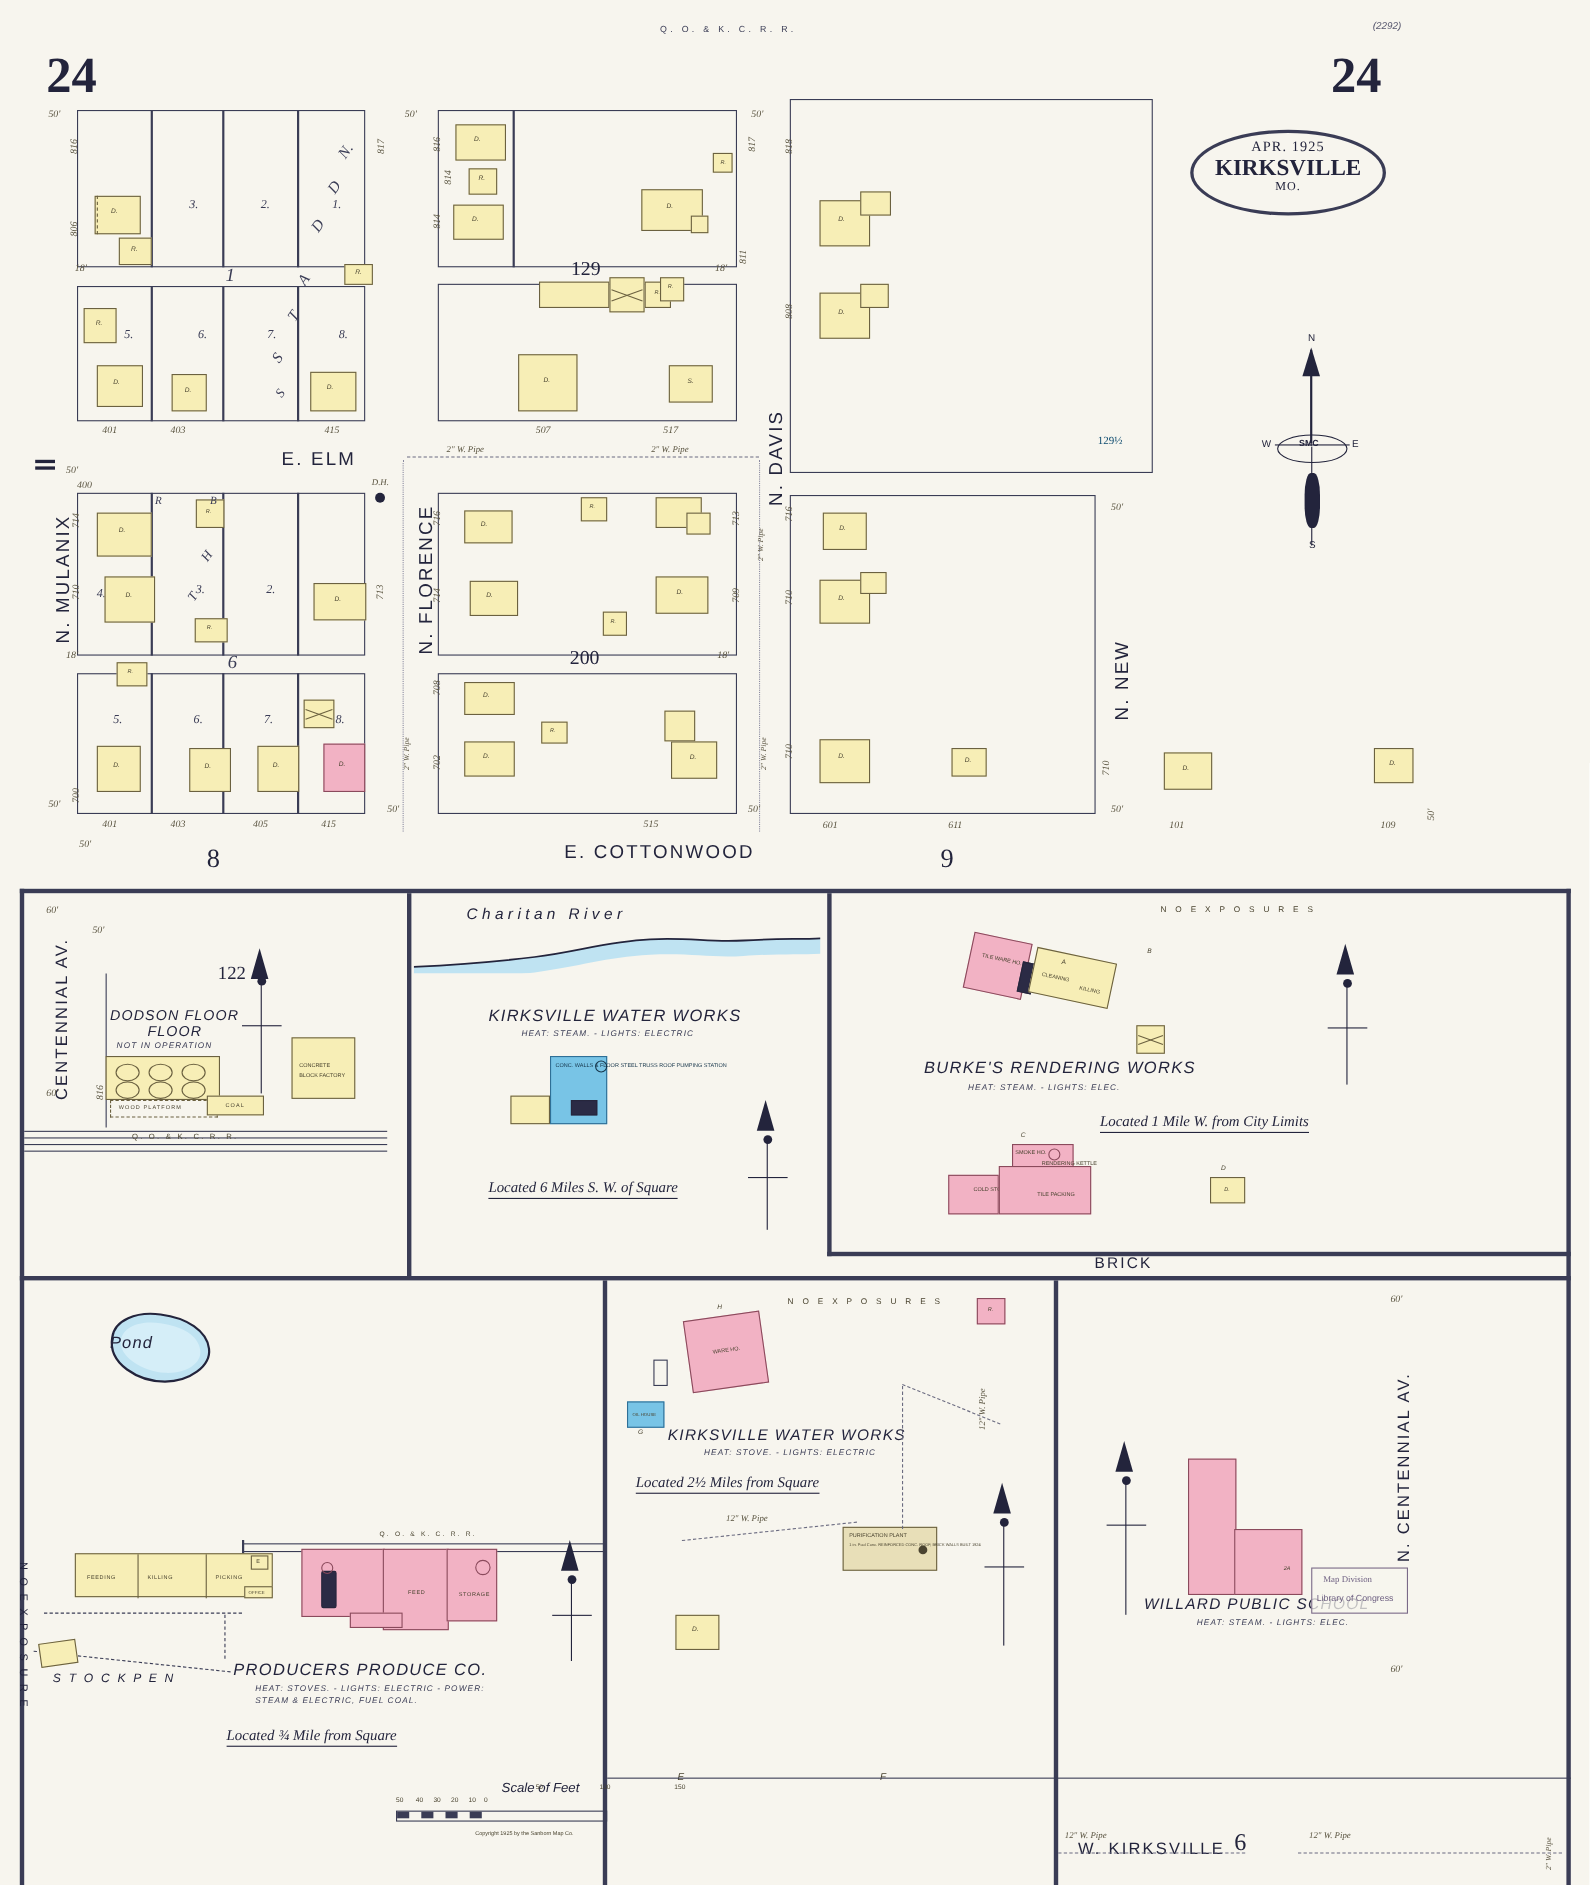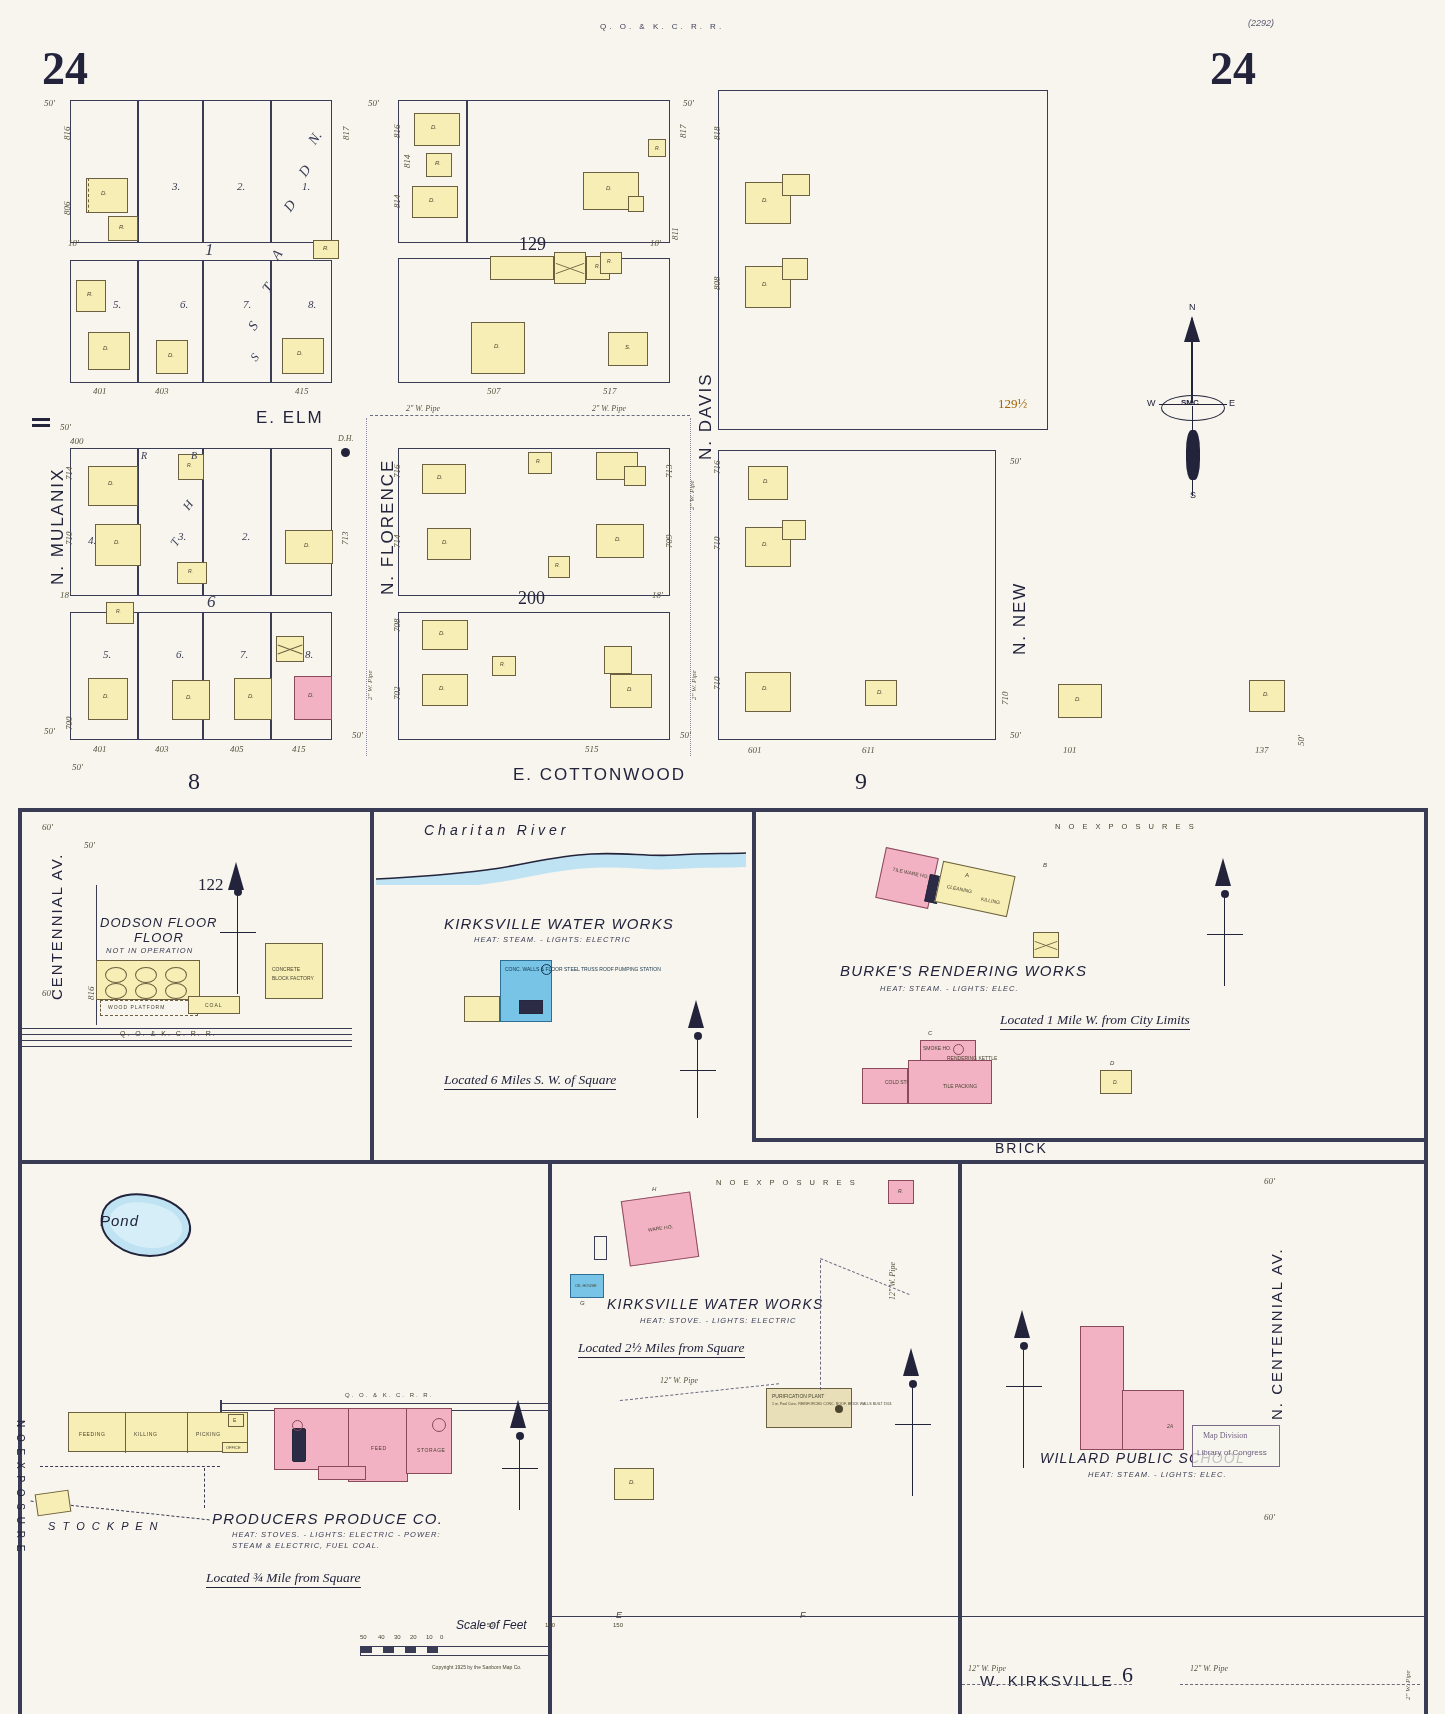--- a/index.html
+++ b/index.html
@@ -40,20 +40,25 @@
 <body>
 
 <div id="page">
 
   <div class="abs hdr" style="left:600px;top:22px;">Q.  O.  &amp;  K. C. R. R.</div>
   <div class="abs" style="left:1248px;top:18px;font-size:9px;font-style:italic;color:#5a5a70;">(2292)</div>
 
   <div class="abs pagenum" style="left:42px;top:42px;">24</div>
   <div class="abs pagenum" style="left:1210px;top:42px;">24</div>
 
+  <div class="abs oval" style="left:1082px;top:118px;width:172px;height:72px;">
+    <div style="font-family:'Liberation Serif',serif;font-size:13px;letter-spacing:1px;margin-top:4px;color:#23243c;">APR. 1925</div>
+    <div style="font-family:'Liberation Serif',serif;font-size:21px;font-weight:bold;letter-spacing:0px;color:#23243c;line-height:23px;">KIRKSVILLE</div>
+    <div style="font-family:'Liberation Serif',serif;font-size:11px;letter-spacing:1px;color:#23243c;">MO.</div>
+  </div>
 
   <div class="abs" style="left:1145px;top:310px;width:100px;height:200px;">
     <div class="abs" style="left:46px;top:8px;width:2px;height:85px;background:#23243c;"></div>
     <div class="abs" style="left:39px;top:6px;width:0;height:0;border-left:8px solid transparent;border-right:8px solid transparent;border-bottom:26px solid #23243c;"></div>
     <div class="abs" style="left:47px;top:96px;width:1px;height:90px;background:#23243c;"></div>
     <div class="abs" style="left:41px;top:120px;width:14px;height:50px;background:#23243c;border-radius:40%;"></div>
     <div class="abs" style="left:16px;top:85px;width:62px;height:24px;border:1.5px solid #23243c;border-radius:50%;"></div>
     <div class="abs" style="left:36px;top:88px;font-size:8px;font-weight:bold;color:#23243c;">SMC</div>
     <div class="abs" style="left:44px;top:-8px;font-size:9px;color:#23243c;">N</div>
     <div class="abs" style="left:45px;top:180px;font-size:9px;color:#23243c;">S</div>
@@ -189,21 +194,21 @@
 
   <div class="abs bld" style="left:745px;top:182px;width:46px;height:42px;">
     <div class="tiny abs" style="left:16px;top:14px;font-style:italic;">D.</div>
   </div>
   <div class="abs bld" style="left:782px;top:174px;width:28px;height:22px;"></div>
   <div class="abs bld" style="left:745px;top:266px;width:46px;height:42px;">
     <div class="tiny abs" style="left:16px;top:14px;font-style:italic;">D.</div>
   </div>
   <div class="abs bld" style="left:782px;top:258px;width:26px;height:22px;"></div>
 
-  <div class="abs" style="left:998px;top:396px;font-size:13px;font-family:'Liberation Serif',serif;color:#a16207;">129½</div>
+  <div class="abs" style="left:998px;top:396px;font-size:10px;font-family:'Liberation Serif',serif;color:#0c4a6e;">129½</div>
 
   <div class="abs blk" style="left:718px;top:450px;width:278px;height:290px;"></div>
   <div class="abs addr rot90" style="left:712px;top:474px;">716</div>
   <div class="abs addr rot90" style="left:712px;top:550px;">710</div>
   <div class="abs addr rot90" style="left:712px;top:690px;">710</div>
   <div class="abs addr" style="left:1010px;top:456px;">50'</div>
   <div class="abs addr" style="left:1010px;top:730px;">50'</div>
   <div class="abs addr rot90" style="left:1000px;top:705px;">710</div>
 
   <div class="abs bld" style="left:748px;top:466px;width:40px;height:34px;">
@@ -223,21 +228,21 @@
   <div class="abs addr" style="left:748px;top:745px;">601</div>
   <div class="abs addr" style="left:862px;top:745px;">611</div>
 
   <div class="abs bld" style="left:1058px;top:684px;width:44px;height:34px;">
     <div class="tiny abs" style="left:16px;top:11px;font-style:italic;">D.</div>
   </div>
   <div class="abs bld" style="left:1249px;top:680px;width:36px;height:32px;">
     <div class="tiny abs" style="left:13px;top:10px;font-style:italic;">D.</div>
   </div>
   <div class="abs addr" style="left:1063px;top:745px;">101</div>
-  <div class="abs addr" style="left:1255px;top:745px;">137</div>
+  <div class="abs addr" style="left:1255px;top:745px;">109</div>
   <div class="abs addr rot90" style="left:1296px;top:746px;">50'</div>
 
   <div class="abs street" style="left:256px;top:408px;">E. ELM</div>
   <div class="abs street" style="left:513px;top:765px;">E. COTTONWOOD</div>
   <div class="abs street rot90" style="left:48px;top:585px;">N. MULANIX</div>
   <div class="abs street rot90" style="left:378px;top:595px;">N. FLORENCE</div>
   <div class="abs street rot90" style="left:696px;top:460px;">N. DAVIS</div>
   <div class="abs street rot90" style="left:1010px;top:655px;">N. NEW</div>
 
   <div class="abs dashh" style="left:370px;top:415px;width:320px;"></div>

